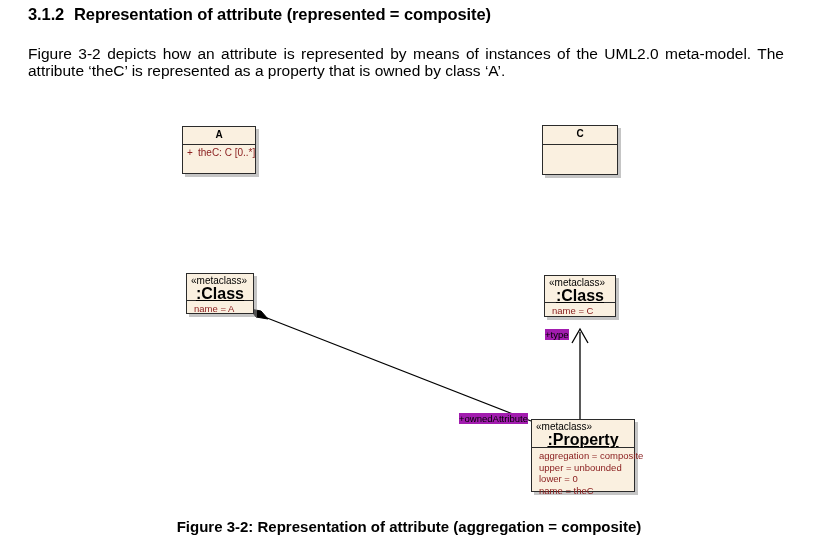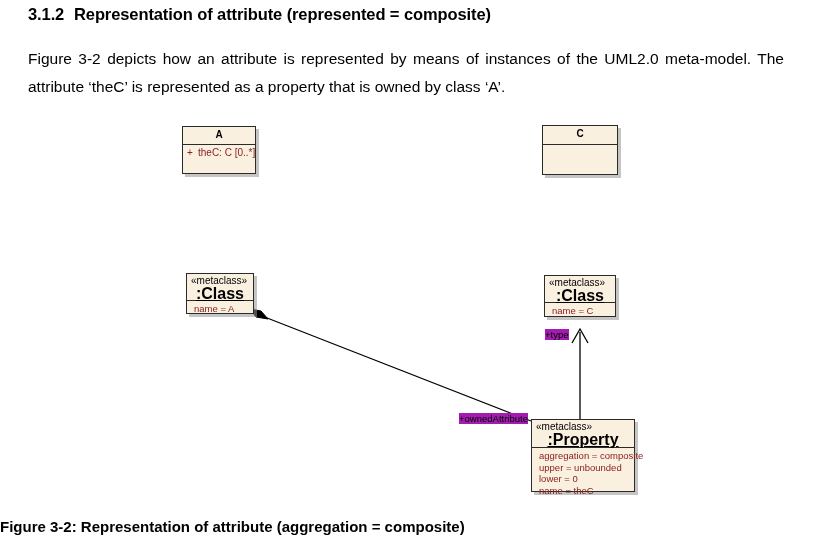--- a/index.html
+++ b/index.html
@@ -29,21 +29,21 @@
   #heading-number {
     display: inline-block;
     min-width: 46px;
   }
   #doc-paragraph {
     position: absolute;
     left: 28px;
     top: 45px;
     width: 756px;
     font-size: 15.5px;
-    line-height: 28px;
+    line-height: 17px;
     text-align: justify;
   }
 
   
   #diagram {
     position: absolute;
     left: 0;
     top: 110px;
     width: 818px;
     height: 400px;
@@ -120,20 +120,21 @@
     white-space: nowrap;
     line-height: 11px;
   }
 
   
   #figure-caption {
     position: absolute;
     left: 0;
     top: 518px;
     width: 818px;
+    text-align: center;
     font-size: 15px;
     font-weight: bold;
   }
 </style>
 </head>
 <body>
 
 <div id="doc-heading">
   <span id="heading-number">3.1.2</span><span>Representation of attribute (represented = composite)</span>
 </div>

